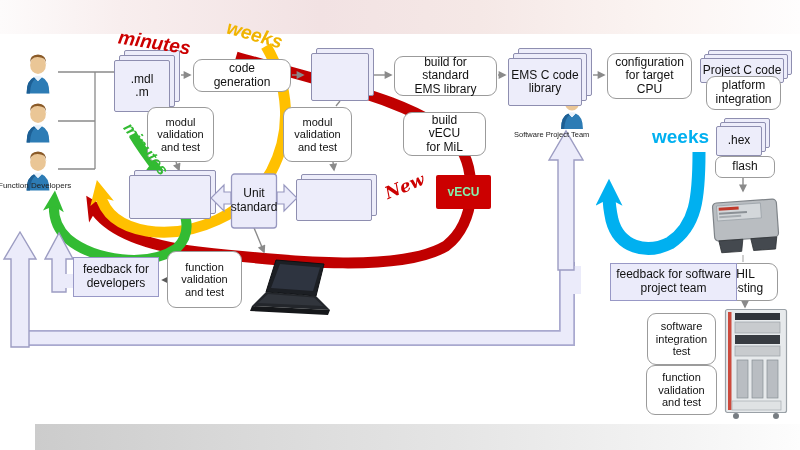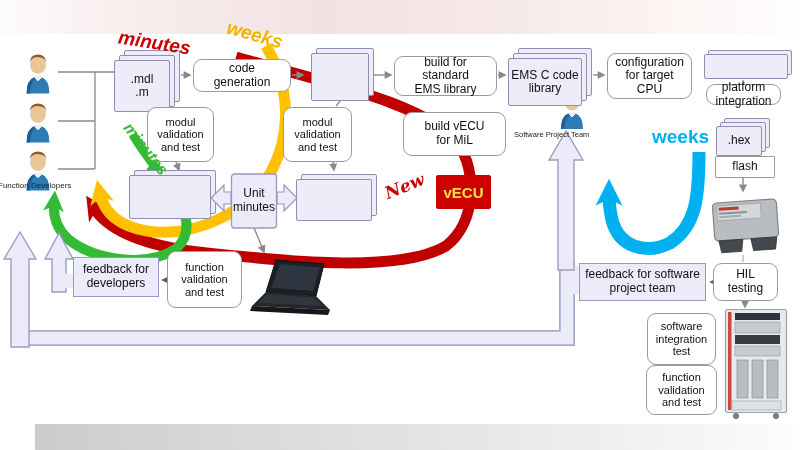--- a/index.html
+++ b/index.html
@@ -23,21 +23,21 @@
   font-size:12px;line-height:1.15;padding:7px 4px;z-index:6}
 .docstack{position:absolute;z-index:6}
 .pg{position:absolute;background:#ededfa;border:1.3px solid #8e8eb0;border-radius:2px;
   width:calc(100% - 10px);height:calc(100% - 10px)}
 .pg3{left:10px;top:0}
 .pg2{left:5px;top:5px}
 .pg1{left:0;top:10px;display:flex;flex-direction:column;align-items:center;justify-content:center;
   text-align:center;font-size:12px;line-height:1.12}
 .small .pg{width:calc(100% - 8px);height:calc(100% - 8px)}
 .small .pg3{left:8px;top:0}.small .pg2{left:4px;top:4px}.small .pg1{left:0;top:8px}
-.vecu{position:absolute;background:#cc0000;color:#fde047;font-weight:bold;font-size:15px;
+.vecu{position:absolute;background:#cc0000;color:#86efac;font-weight:bold;font-size:12px;
   display:flex;align-items:center;justify-content:center;z-index:7;border-radius:2px}
 .person{position:absolute;z-index:6}
 .plabel{position:absolute;z-index:7;text-align:left;color:#222}
 .swoosh-label{position:absolute;font-weight:bold;font-style:italic;z-index:8;white-space:nowrap}
 .unitw{position:absolute;z-index:6}
 .unitw .txt{position:absolute;left:20px;top:0;width:46px;height:56px;display:flex;align-items:center;
   justify-content:center;text-align:center;font-size:12px;line-height:1.15}
 .hw{position:absolute;z-index:6}
 </style>
 </head>
@@ -155,20 +155,21 @@
 
 <div class="docstack" style="left:508px;top:48px;width:84px;height:58px">
   <div class="pg pg3"></div>
     <div class="pg pg2"></div>
   <div class="pg pg1">EMS C code library</div>
 </div>
 
 <div class="docstack small" style="left:700px;top:50px;width:92px;height:33px">
   <div class="pg pg3"></div>
     <div class="pg pg2"></div>
+  <div class="pg pg1">Project C code</div>
 </div>
 
 <div class="docstack small" style="left:716px;top:118px;width:54px;height:38px">
   <div class="pg pg3"></div>
     <div class="pg pg2"></div>
   <div class="pg pg1">.hex</div>
 </div>
 
 <div class="docstack" style="left:124px;top:170px;width:92px;height:54px">
   <div class="pg pg3"></div>
@@ -176,43 +177,43 @@
 </div>
 
 <div class="docstack" style="left:291px;top:174px;width:86px;height:52px">
   <div class="pg pg3"></div>
     <div class="pg pg2"></div>
 </div>
 
 <div class="proc" style="left:193px;top:59px;width:98px;height:33px">code generation</div>
 <div class="proc" style="left:394px;top:56px;width:103px;height:40px">build for standard EMS library</div>
 <div class="proc" style="left:607px;top:53px;width:85px;height:46px">configuration for target CPU</div>
-<div class="proc" style="left:706px;top:84px;width:75px;height:21px">platform integration</div>
-<div class="proc" style="left:715px;top:156px;width:60px;height:22px;border-radius:1px">flash</div>
-<div class="proc" style="left:403px;top:112px;width:103px;height:44px">build vECU for MiL</div>
+<div class="proc" style="left:706px;top:76px;width:75px;height:34px">platform integration</div>
+<div class="proc" style="left:715px;top:156px;width:60px;height:22px;border-radius:7px">flash</div>
+<div class="proc" style="left:403px;top:112px;width:83px;height:44px">build vECU for MiL</div>
 <div class="proc f11" style="left:147px;top:107px;width:67px;height:55px">modul validation and test</div>
 <div class="proc f11" style="left:283px;top:107px;width:69px;height:55px">modul validation and test</div>
 <div class="proc f11" style="left:167px;top:251px;width:75px;height:57px">function validation and test</div>
 <div class="proc" style="left:713px;top:263px;width:65px;height:38px">HIL testing</div>
 <div class="proc f11" style="left:647px;top:313px;width:69px;height:52px">software integration test</div>
 <div class="proc f11" style="left:646px;top:365px;width:71px;height:50px">function validation and test</div>
 
 <div class="unitw" style="left:211px;top:173px;width:86px;height:56px">
   <svg width="86" height="56" viewBox="0 0 86 56">
     <polygon points="0,25 13,12 13,19 20,19 20,31 13,31 13,38" fill="#ebebfa" stroke="#9898c0" stroke-width="1.2"></polygon>
     <polygon points="86,25 73,12 73,19 66,19 66,31 73,31 73,38" fill="#ebebfa" stroke="#9898c0" stroke-width="1.2"></polygon>
     <rect x="20.5" y="1" width="45" height="54" rx="3" fill="#ebebfa" stroke="#9898c0" stroke-width="1.3"></rect>
   </svg>
-  <div class="txt">Unit minutes</div>
+  <div class="txt">Unit standard</div>
 </div>
 
 <div class="vecu" style="left:436px;top:175px;width:55px;height:34px">vECU</div>
 
 <div class="fbx" style="left:73px;top:257px;width:86px;height:40px">feedback for developers</div>
-<div class="fbx" style="left:579px;top:263px;width:127px;height:38px">feedback for software project team</div>
+<div class="fbx" style="left:610px;top:263px;width:127px;height:38px">feedback for software project team</div>
 
 <div class="hw" style="left:240px;top:258px;width:95px;height:60px">
   <svg width="95" height="60" viewBox="0 0 95 60">
     <polygon points="36,2 84,6 76,38 26,34" fill="#1c1f24" stroke="#0d0f12"></polygon>
     <polygon points="40,6 80,9.5 73,33 31,30" fill="#2e3440"></polygon>
     <polygon points="26,34 76,38 90,52 12,48" fill="#23262b"></polygon>
     <polygon points="28,36 74,39.5 83,48 18,45" fill="#31353c"></polygon>
     <polygon points="12,48 90,52 88,57 10,53" fill="#15171a"></polygon>
   </svg>
 </div>

